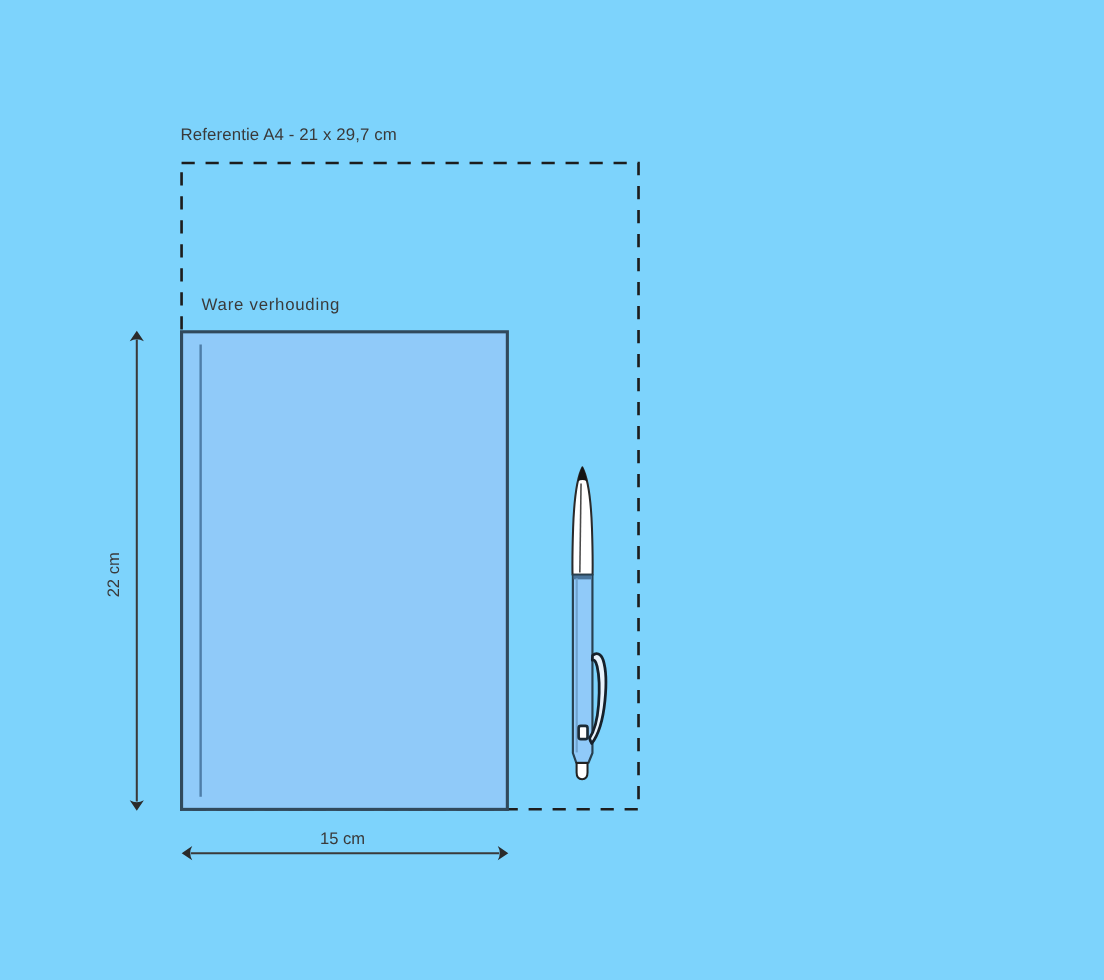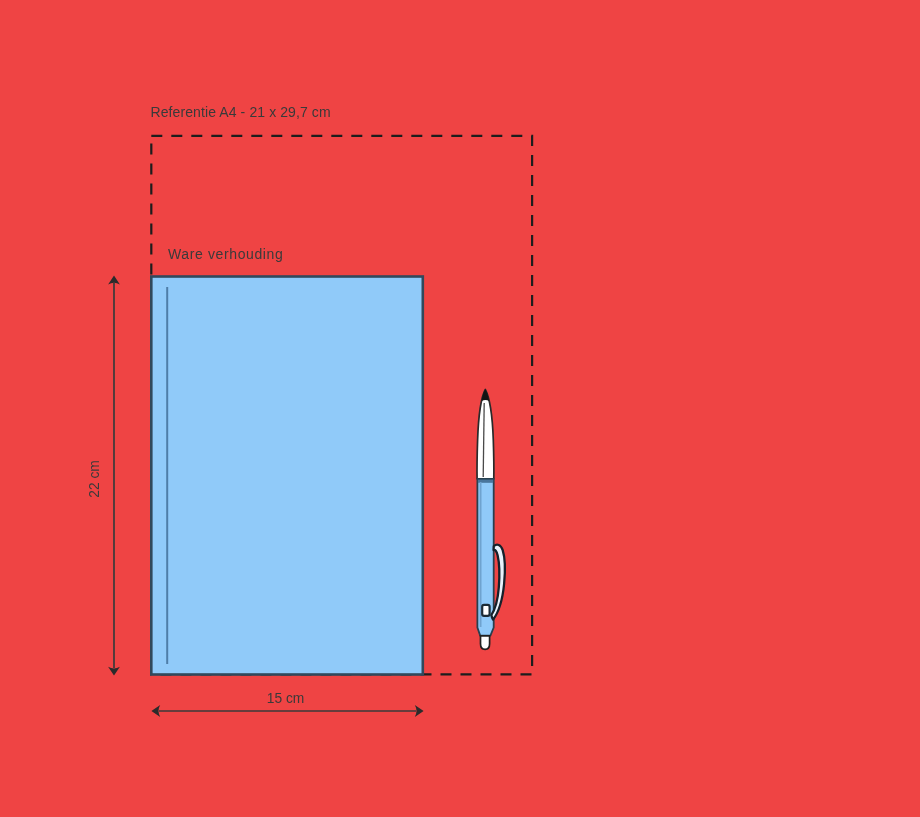--- a/index.html
+++ b/index.html
@@ -1,16 +1,16 @@
 <!DOCTYPE html>
 <html><head>
 <meta charset="utf-8">
 <style>
   html,body{margin:0;padding:0;background:#ffffff;}
-  .stage{position:relative;width:920px;height:817px;background:#ef4444;overflow:hidden;}
+  .stage{position:relative;width:920px;height:817px;background:#7dd3fc;overflow:hidden;}
   text{font-family:"Liberation Sans",sans-serif;fill:#3a3a3a;}
 </style>
 </head>
 <body>
 <div class="stage">
 <svg width="920" height="817" viewBox="0 0 920 817" xmlns="http://www.w3.org/2000/svg">
 
   <g>
         <text x="150.5" y="117" font-size="14" letter-spacing="0.1">Referentie A4 - 21 x 29,7 cm</text>
       </g>

